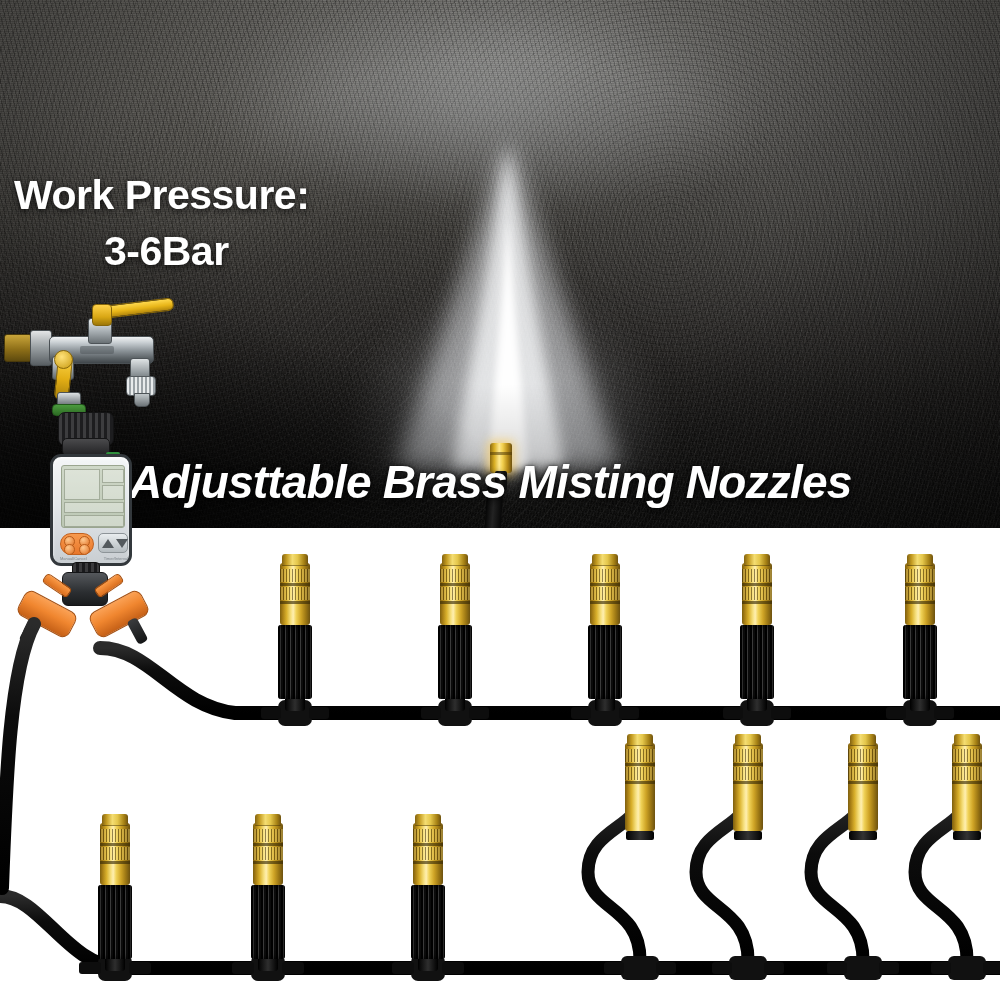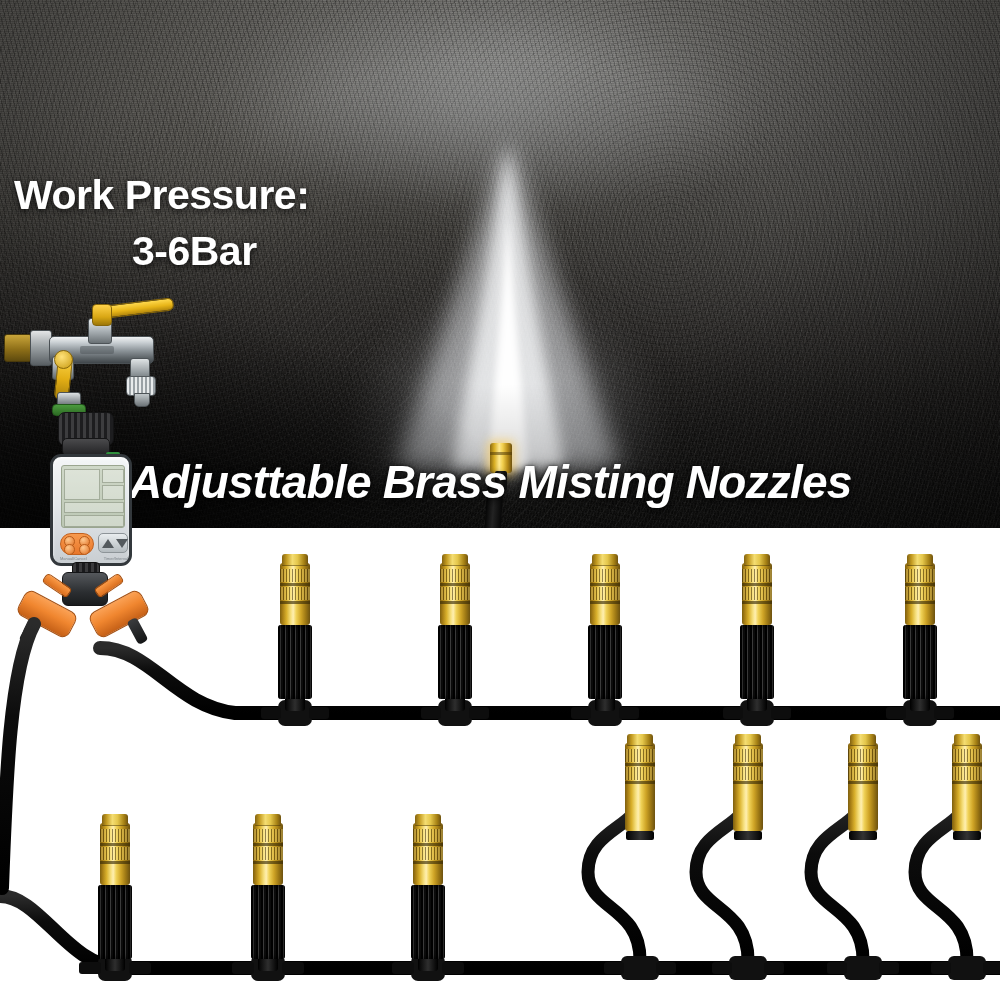--- a/index.html
+++ b/index.html
@@ -107,21 +107,20 @@
     position:absolute; left:14px; top:172px;
     font-size:41px; font-weight:bold; color:#fff; letter-spacing:-0.5px;
     text-shadow:0 2px 7px rgba(0,0,0,0.75);
     white-space:nowrap;
   }
   .txt-bar {
     position:absolute; left:104px; top:228px;
     font-size:41px; font-weight:bold; color:#fff; letter-spacing:-0.5px;
     text-shadow:0 2px 7px rgba(0,0,0,0.75);
     white-space:nowrap;
-    margin-left:28px;
   }
   .txt-head {
     position:absolute; left:129px; top:455px;
     font-size:46px; font-weight:bold; font-style:italic; color:#fff;
     letter-spacing:-0.8px; white-space:nowrap;
     text-shadow:0 2px 9px rgba(0,0,0,0.85), 0 0 3px rgba(0,0,0,0.5);
   }
 
   
   .tap { position:absolute; left:4px; top:288px; width:200px; height:130px; }

